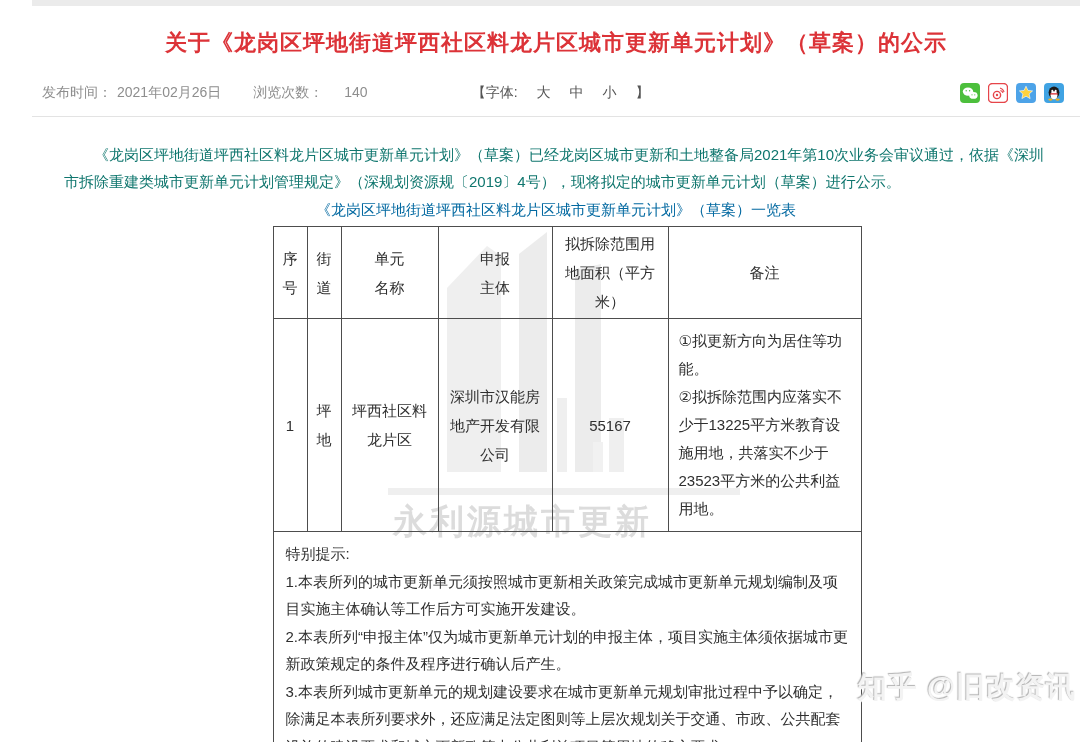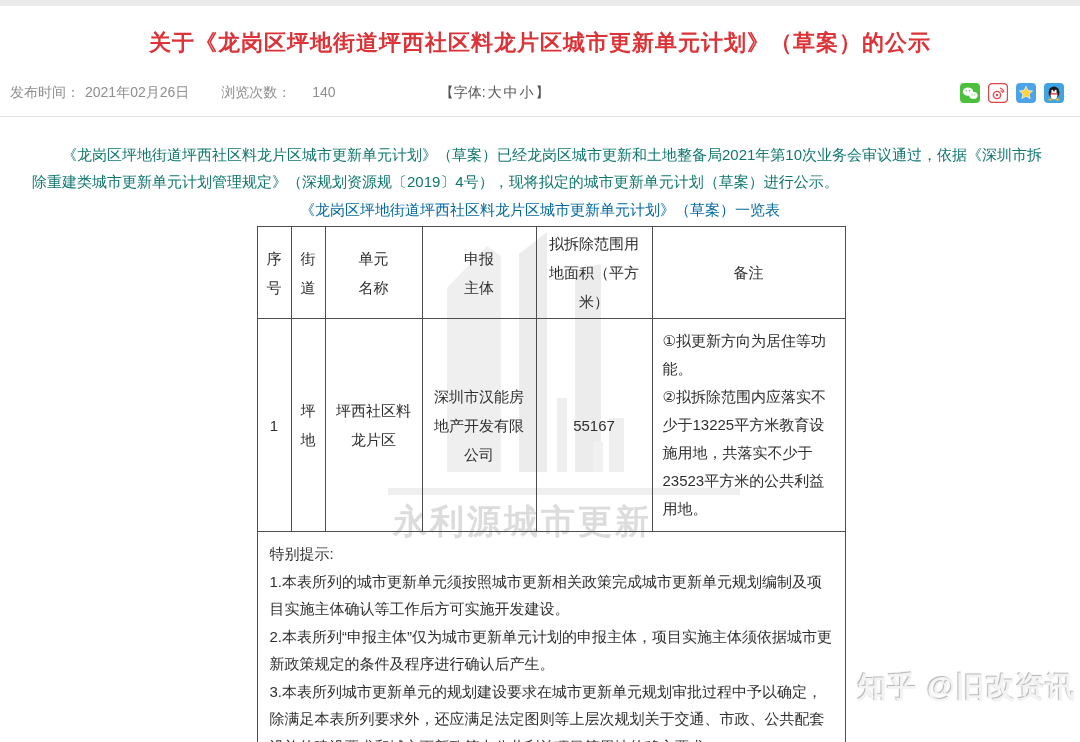--- a/index.html
+++ b/index.html
@@ -1,30 +1,30 @@
 <!DOCTYPE html>
 <html><head>
 <meta charset="utf-8">
 <style>
   * { margin:0; padding:0; box-sizing:border-box; }
   html,body { width:1080px; height:742px; overflow:hidden; }
   body { font-family:"Liberation Sans","DejaVu Sans",sans-serif; background:#ffffff; color:#2f2f2f; }
-  #page { position:relative; width:1080px; height:742px; background:#fff; overflow:hidden; }
+  #page { position:relative; width:1080px; height:742px; background:#fff; overflow:hidden;padding-left:32px; }
 
   .top-strip { height:6px; background:#ebebeb; }
 
   .page-title { margin-top:22px; text-align:center; color:#dc3338; font-size:22px; font-weight:bold; letter-spacing:1px; }
 
   .meta-bar { display:flex; align-items:center; margin-top:24px; padding:0 10px; font-size:14px; color:#8e8e8e; height:22px; }
   .meta-item { display:flex; white-space:nowrap; }
   .meta-item .meta-value { margin-left:5px; }
   .m-publish { margin-right:32px; }
   .m-source  { margin-right:44px; }
   .m-views   { margin-right:104px;gap:16px; }
-  .font-selector { display:flex; align-items:center; color:#555; gap:2px; }
+  .font-selector { display:flex; align-items:center; color:#555; gap:19px; }
   .font-option { cursor:pointer; color:#555; }
   .share-icons { margin-left:auto; display:flex; align-items:center; gap:8px; padding-right:6px; }
   .share-icon { width:20px; height:20px; display:block; cursor:pointer; }
 
   .divider { margin-top:12px; border-top:1px solid #e3e3e3; }
 
   .main { position:relative; z-index:1; padding:0 32px; }
   .body-paragraph { margin-top:24px; font-size:15px; line-height:27px; text-indent:2em; color:#0f766e; }
   .table-caption { margin-top:6px; text-align:center; font-size:15px; color:#0369a1; }
 

